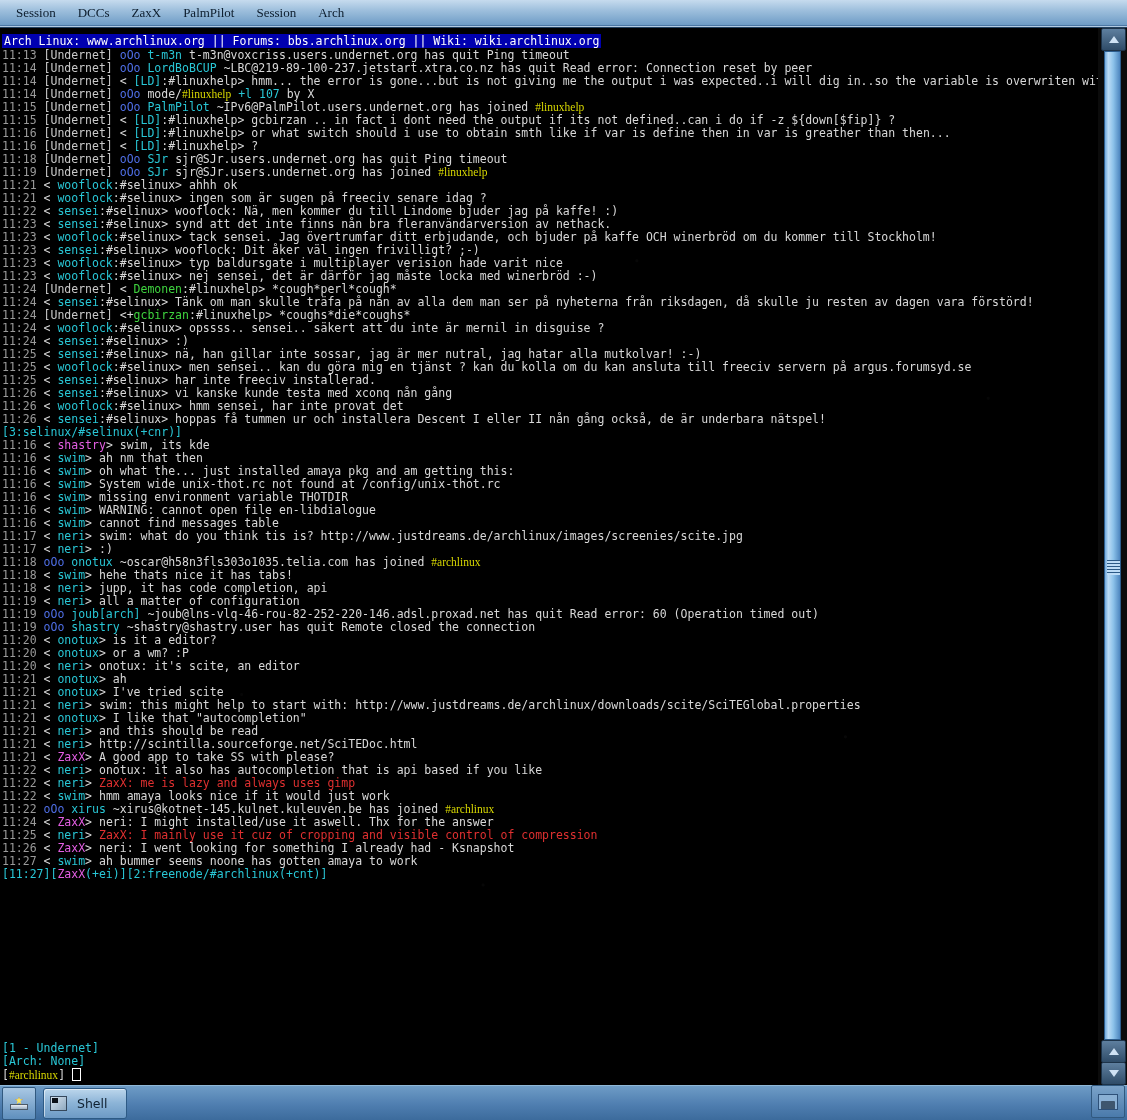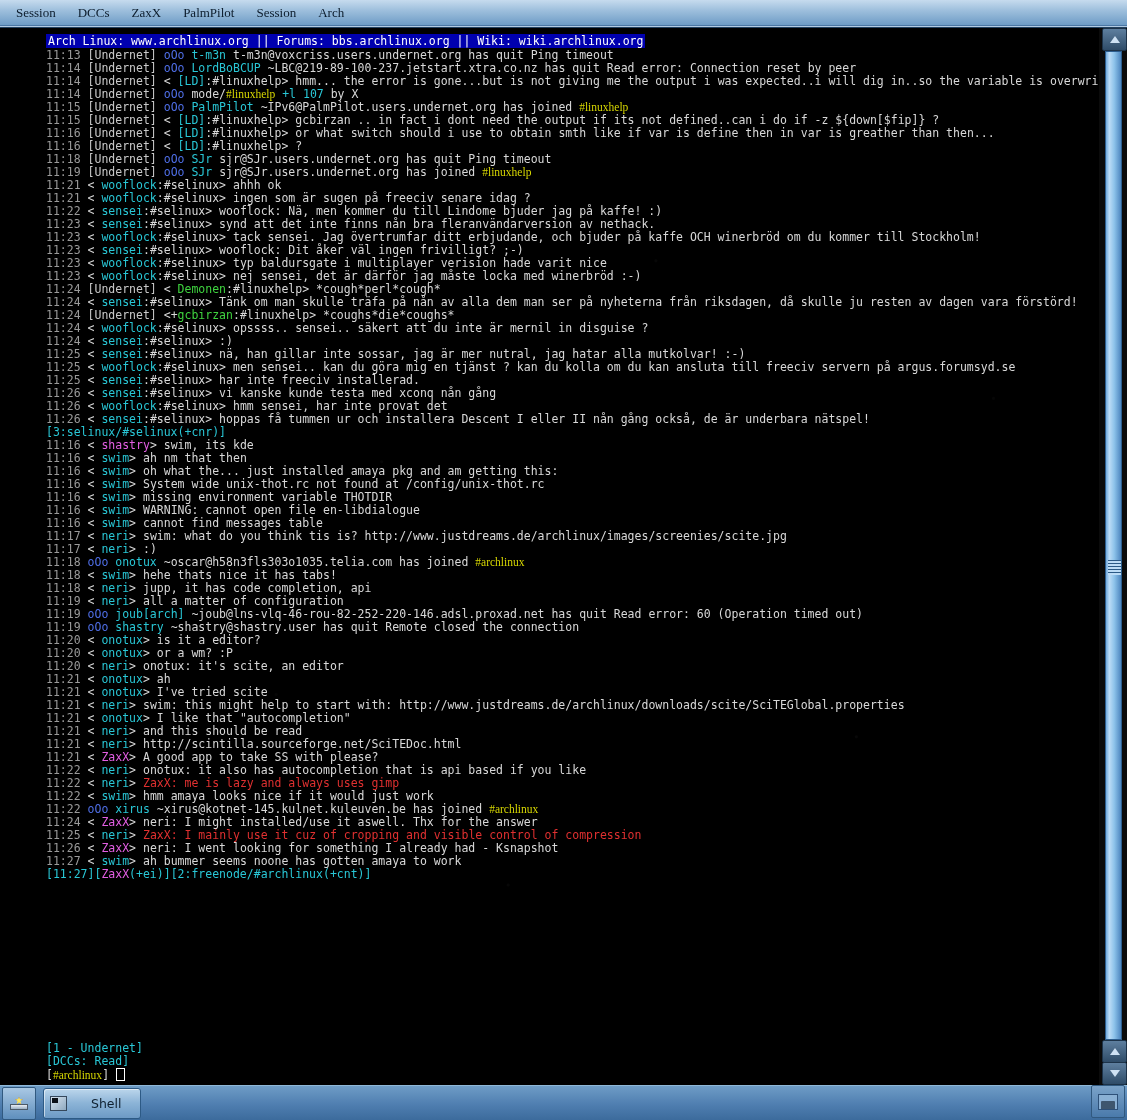--- a/index.html
+++ b/index.html
@@ -36,21 +36,20 @@
     border-top:1px solid #21405e;
     display:flex;
   }
   #terminal{
     position:relative;
     width:1098px;height:1058px;
     background:#000;
     overflow:hidden;
     padding:2px 0 0 2px;
     box-sizing:border-box;
-    margin-left:44px;
   }
   
   #noise{
     position:absolute;inset:0;pointer-events:none;
     background:
       radial-gradient(circle at 14% 12%, rgba(255,255,255,.030) 0 1px, transparent 2px),
       radial-gradient(circle at 32% 41%, rgba(255,255,255,.028) 0 1px, transparent 2px),
       radial-gradient(circle at 58% 22%, rgba(255,255,255,.026) 0 1px, transparent 2px),
       radial-gradient(circle at 77% 67%, rgba(255,255,255,.030) 0 1px, transparent 2px),
       radial-gradient(circle at 44% 81%, rgba(255,255,255,.026) 0 1px, transparent 2px),
@@ -142,21 +141,21 @@
   }
   .k-gear:after{
     content:"";position:absolute;left:5px;top:0;width:8px;height:8px;
     background:radial-gradient(circle,#ffe65a 0 40%,#f0a000 60%,#d07000 100%);
     clip-path:polygon(50% 0%,61% 35%,100% 35%,68% 57%,79% 100%,50% 72%,21% 100%,32% 57%,0% 35%,39% 35%);
   }
   #task-btn-shell{
     height:29px;margin-left:7px;padding:0 18px 0 6px;
     background:linear-gradient(to bottom,#bcd6ec 0%,#8cb4d7 48%,#6d9ac5 100%);
     border:1px solid #2d5a85;border-radius:3px;
-    display:flex;align-items:center;gap:24px;
+    display:flex;align-items:center;gap:10px;
     box-shadow:inset 1px 1px 0 rgba(255,255,255,.55);
   }
   .task-icon{
     width:17px;height:15px;
     background:linear-gradient(135deg,#d6e4f0,#8fa9bf);
     border:1px solid #35485c;position:relative;box-sizing:border-box;
   }
   .task-icon:before{
     content:"";position:absolute;left:1px;top:1px;width:6px;height:5px;background:#0c1118;
   }
@@ -257,21 +256,21 @@
           <div class="line"><span class="ts">11:22 </span><span class="txt">&lt; </span><span class="cyan">swim</span><span class="txt">&gt; hmm amaya looks nice if it would just work</span></div>
           <div class="line"><span class="ts">11:22 </span><span class="blue">oOo </span><span class="cyan">xirus </span><span class="txt">~xirus@kotnet-145.kulnet.kuleuven.be has joined </span><span class="yellow">#archlinux</span></div>
           <div class="line"><span class="ts">11:24 </span><span class="txt">&lt; </span><span class="magenta">ZaxX</span><span class="txt">&gt; neri: I might installed/use it aswell. Thx for the answer</span></div>
           <div class="line"><span class="ts">11:25 </span><span class="txt">&lt; </span><span class="cyan">neri</span><span class="txt">&gt; </span><span class="red">ZaxX: I mainly use it cuz of cropping and visible control of compression</span></div>
           <div class="line"><span class="ts">11:26 </span><span class="txt">&lt; </span><span class="magenta">ZaxX</span><span class="txt">&gt; neri: I went looking for something I already had - Ksnapshot</span></div>
           <div class="line"><span class="ts">11:27 </span><span class="txt">&lt; </span><span class="cyan">swim</span><span class="txt">&gt; ah bummer seems noone has gotten amaya to work</span></div>
           <div class="line"><span class="statusline">[11:27][</span><span class="magenta">ZaxX</span><span class="statusline">(+ei)][2:freenode/#archlinux(+cnt)]</span></div>
         </div>
       <div id="irc-footer" style="position: absolute; left: 2px; bottom: 5px;">
           <div class="line"><span class="cyan">[1 - Undernet]</span></div>
-          <div class="line"><span class="cyan">[DCCs: Read]</span></div>
+          <div class="line"><span class="cyan">[Arch: None]</span></div>
           <div class="line"><span class="txt">[</span><span class="yellow">#archlinux</span><span class="txt">] </span><span class="cursor"></span></div>
         </div>
     </div>
 
     <div id="scrollbar">
       <div class="sb-btn sb-up" id="sb-top-btn">
           <div class="sb-arrow"></div>
         </div>
       <div id="sb-track">
         <div id="sb-thumb">

